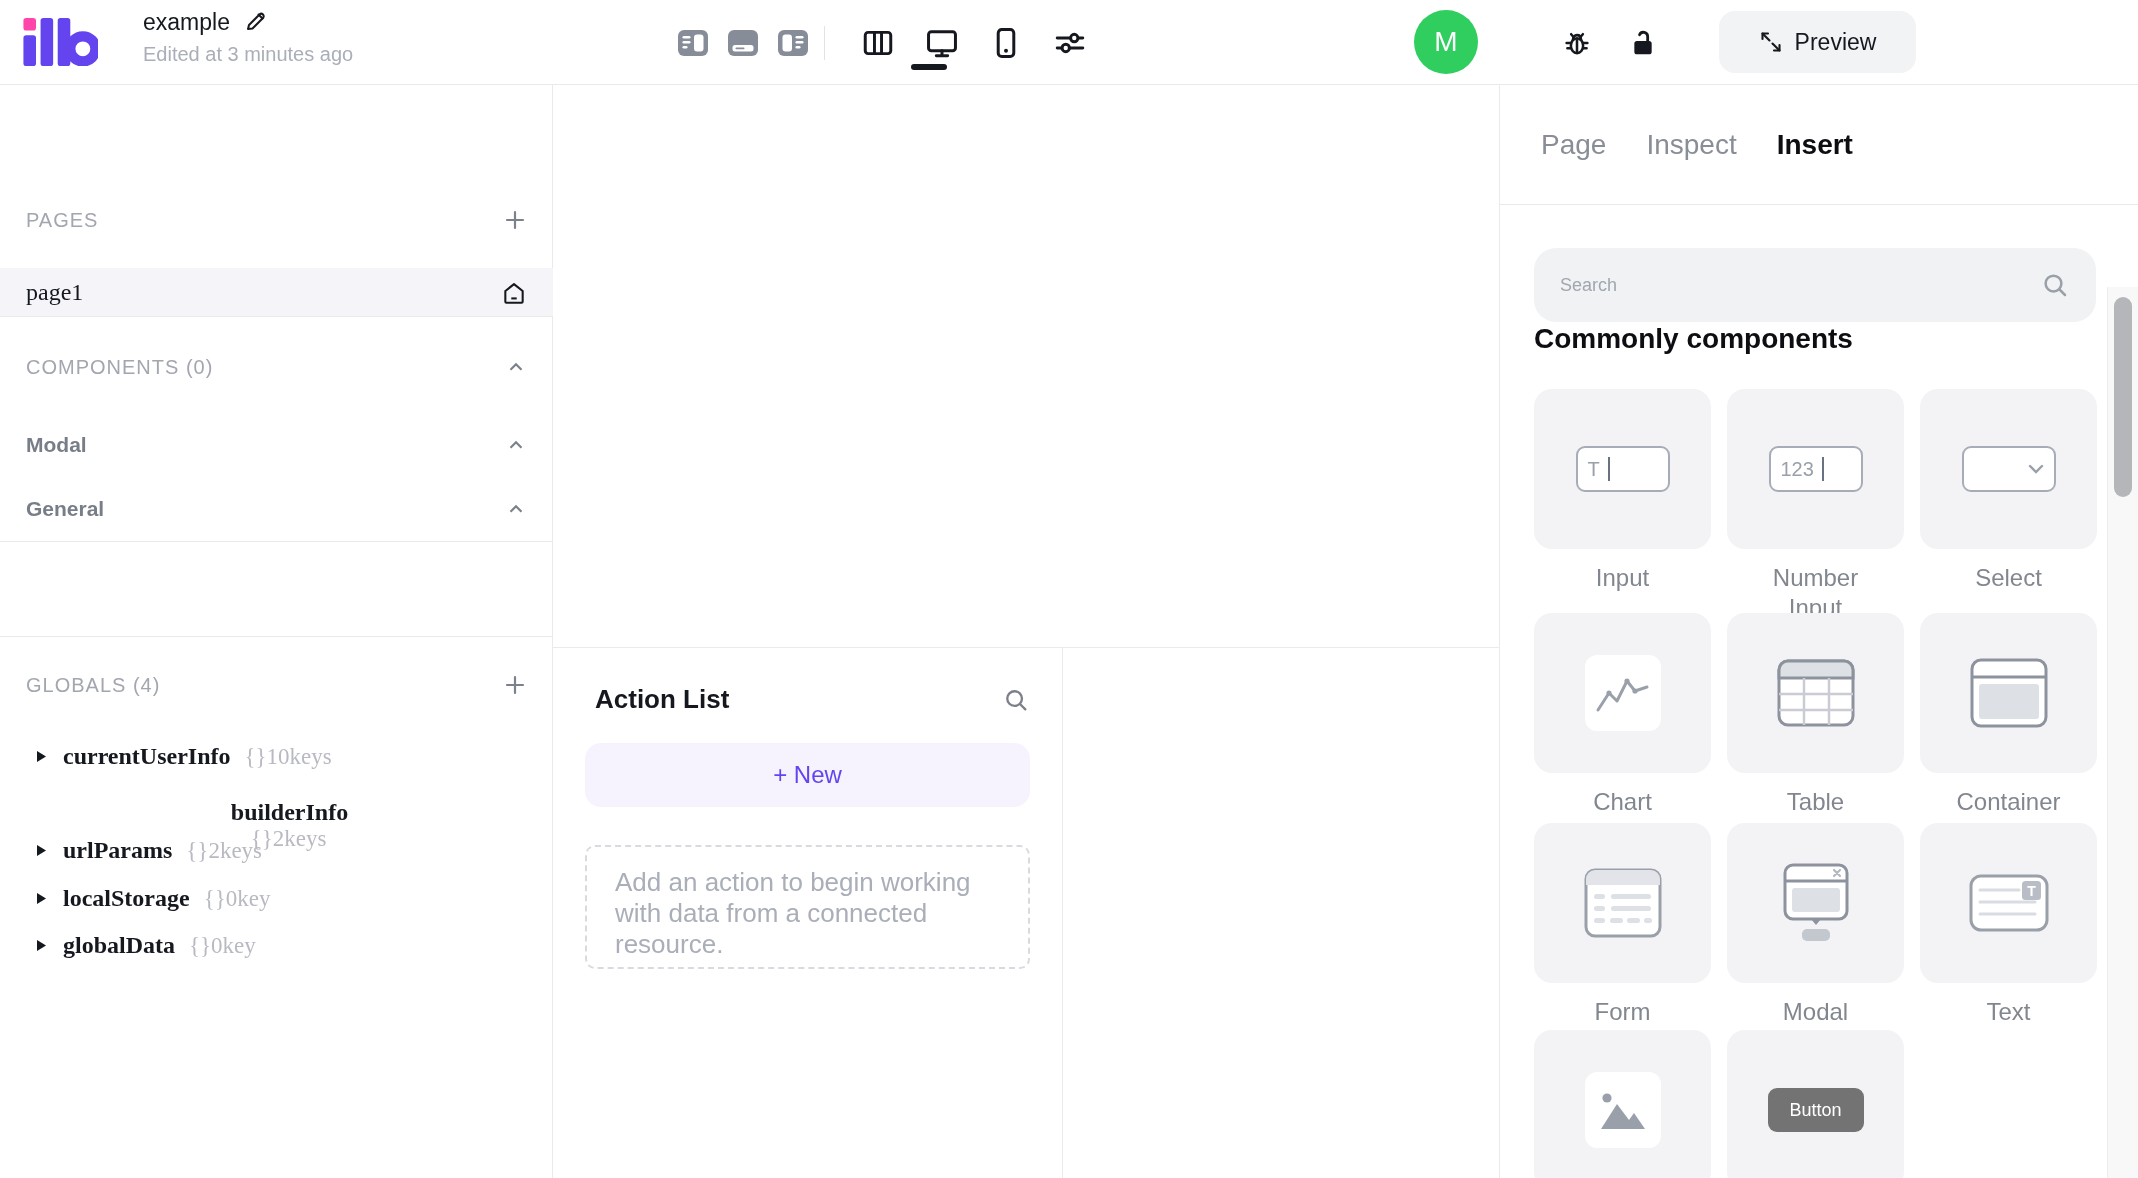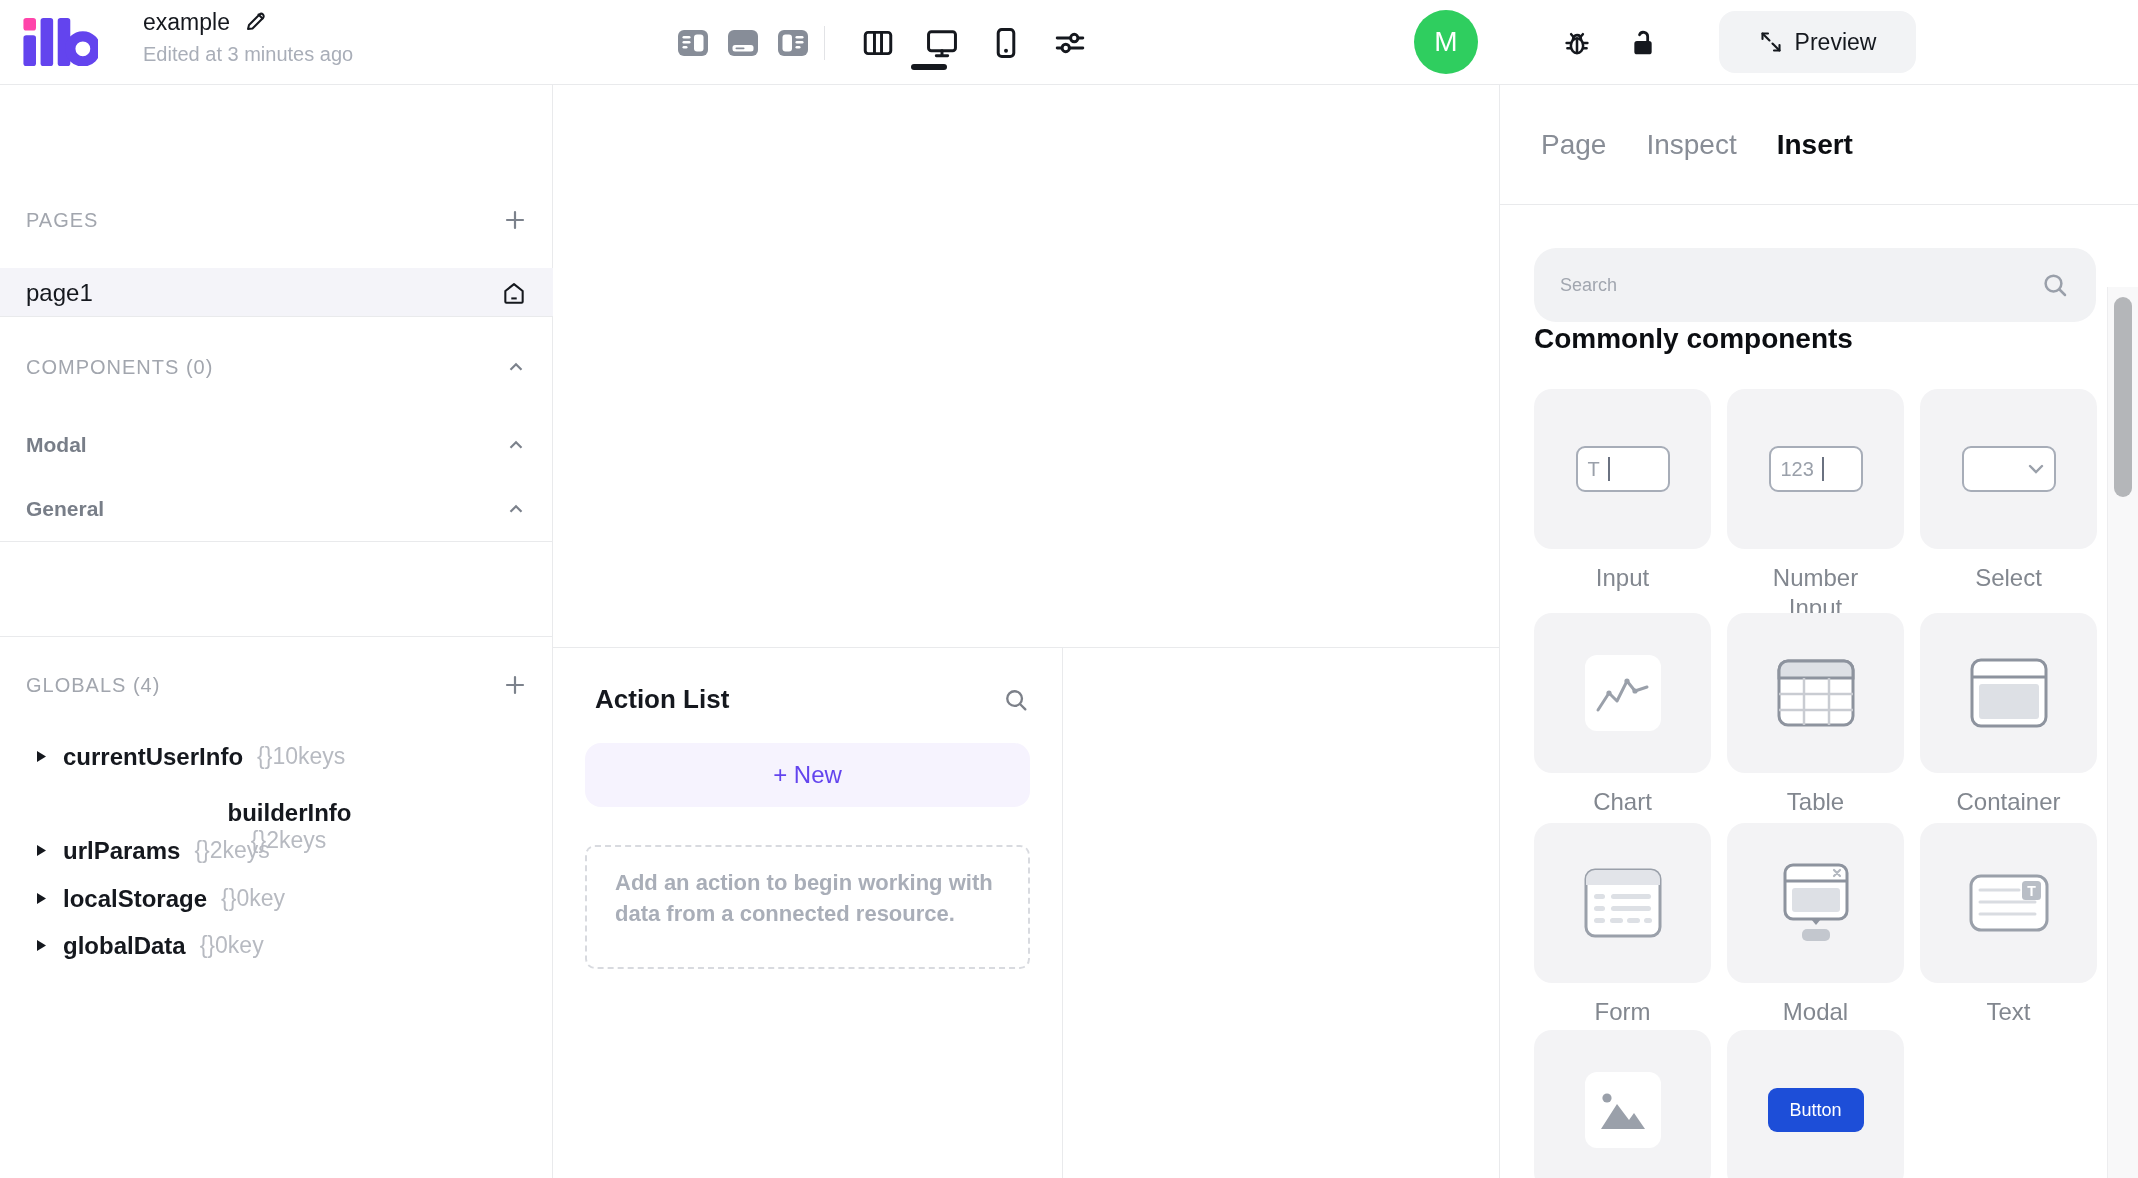--- a/index.html
+++ b/index.html
@@ -1,18 +1,18 @@
 <!DOCTYPE html>
 <html><head>
 <meta charset="utf-8">
 <style>
   * { margin:0; padding:0; box-sizing:border-box; }
   html,body { width:2138px; height:1178px; overflow:hidden; background:#fff;
     font-family:"Liberation Sans", sans-serif; color:#1d2129; }
-  .mono { font-family:Liberation Sans, sans-serif; }
+  .mono { font-family:Liberation Serif, serif; }
 
   
   #topbar { position:absolute; left:0; top:0; width:2138px; height:85px; background:#fff;
     border-bottom:1px solid #e9eaec; }
   #logo { position:absolute; left:22px; top:18px; width:76px; height:48px; cursor:pointer; }
   #title-block { position:absolute; left:143px; top:9px; }
   #app-title-row { display:flex; align-items:flex-start; gap:14px; }
   #app-title { font-size:23px; font-weight:500; color:#15181e; }
   #edited-status { font-size:20px; color:#a9aeb8; margin-top:7px; }
 
@@ -64,21 +64,21 @@
   #canvas-empty-right { position:absolute; left:1063px; top:648px; width:436px; height:530px; background:#fff; }
 
   #action-panel { position:absolute; left:553px; top:648px; width:509px; height:530px; background:#fff;
     padding:36px 32px 0 32px; }
   #action-title-row { display:flex; align-items:center; }
   #action-title { font-size:26px; font-weight:600; color:#15181e; margin-left:10px; }
   #new-action-btn { margin-top:28px; width:445px; height:64px; border-radius:16px; border:none;
     background:#f6f3fe; color:#6344ee; font-size:24px; font-weight:500; cursor:pointer;
     display:flex; align-items:center; justify-content:center; }
   #action-empty { margin-top:38px; width:445px; height:124px; border:2px dashed #d8dadf;
-    border-radius:10px; padding:20px 28px; font-size:22px; line-height:31px; color:#a9aeb8;font-weight:bold; }
+    border-radius:10px; padding:20px 28px; font-size:26px; line-height:31px; color:#a9aeb8; }
 
   
   #right-panel { position:absolute; left:1499px; top:85px; width:639px; height:1093px;
     background:#fff; border-left:1px solid #e9eaec; }
   #rp-tabs { position:absolute; left:0; top:0; width:639px; height:120px; display:flex;
     align-items:center; padding-left:41px; gap:40px; border-bottom:1px solid #e9eaec; }
   .rp-tab { font-size:28px; color:#888d96; cursor:pointer; }
   .rp-tab.active { color:#0c0e12; font-weight:600; }
 
   #rp-search { position:absolute; left:34px; top:163px; width:562px; height:74px;
@@ -95,21 +95,21 @@
   .comp-card { width:177px; height:160px; background:#f3f3f5; border-radius:18px;
     display:flex; align-items:center; justify-content:center; cursor:grab; }
   .comp-label { margin-top:14px; font-size:24px; color:#82878f; text-align:center;
     max-width:140px; line-height:30px; }
 
   .mini-input { width:94px; height:46px; background:#fff; border:2px solid #a7adb8;
     border-radius:9px; display:flex; align-items:center; padding:0 10px; }
   .mini-txt { font-size:20px; color:#9aa0aa; }
   .mini-caret { width:2px; height:24px; background:#6a7180; margin-left:8px; }
   .mini-white { background:#fff; border-radius:12px; display:flex; align-items:center; justify-content:center; }
-  .mini-btn { width:96px; height:44px; border-radius:9px; background:#1d4ed8; color:#fff;
+  .mini-btn { width:96px; height:44px; border-radius:9px; background:#737373; color:#fff;
     font-size:18px; display:flex; align-items:center; justify-content:center; }
 
   
   #rp-scrollbar { position:absolute; left:2107px; top:287px; width:31px; height:891px;
     background:#f8f8f9; border-left:1px solid #ededef; }
   #rp-scroll-thumb { position:absolute; left:6px; top:10px; width:18px; height:200px;
     border-radius:9px; background:#b4b6b9; cursor:pointer; }
 
   svg { display:block; }
 </style>

